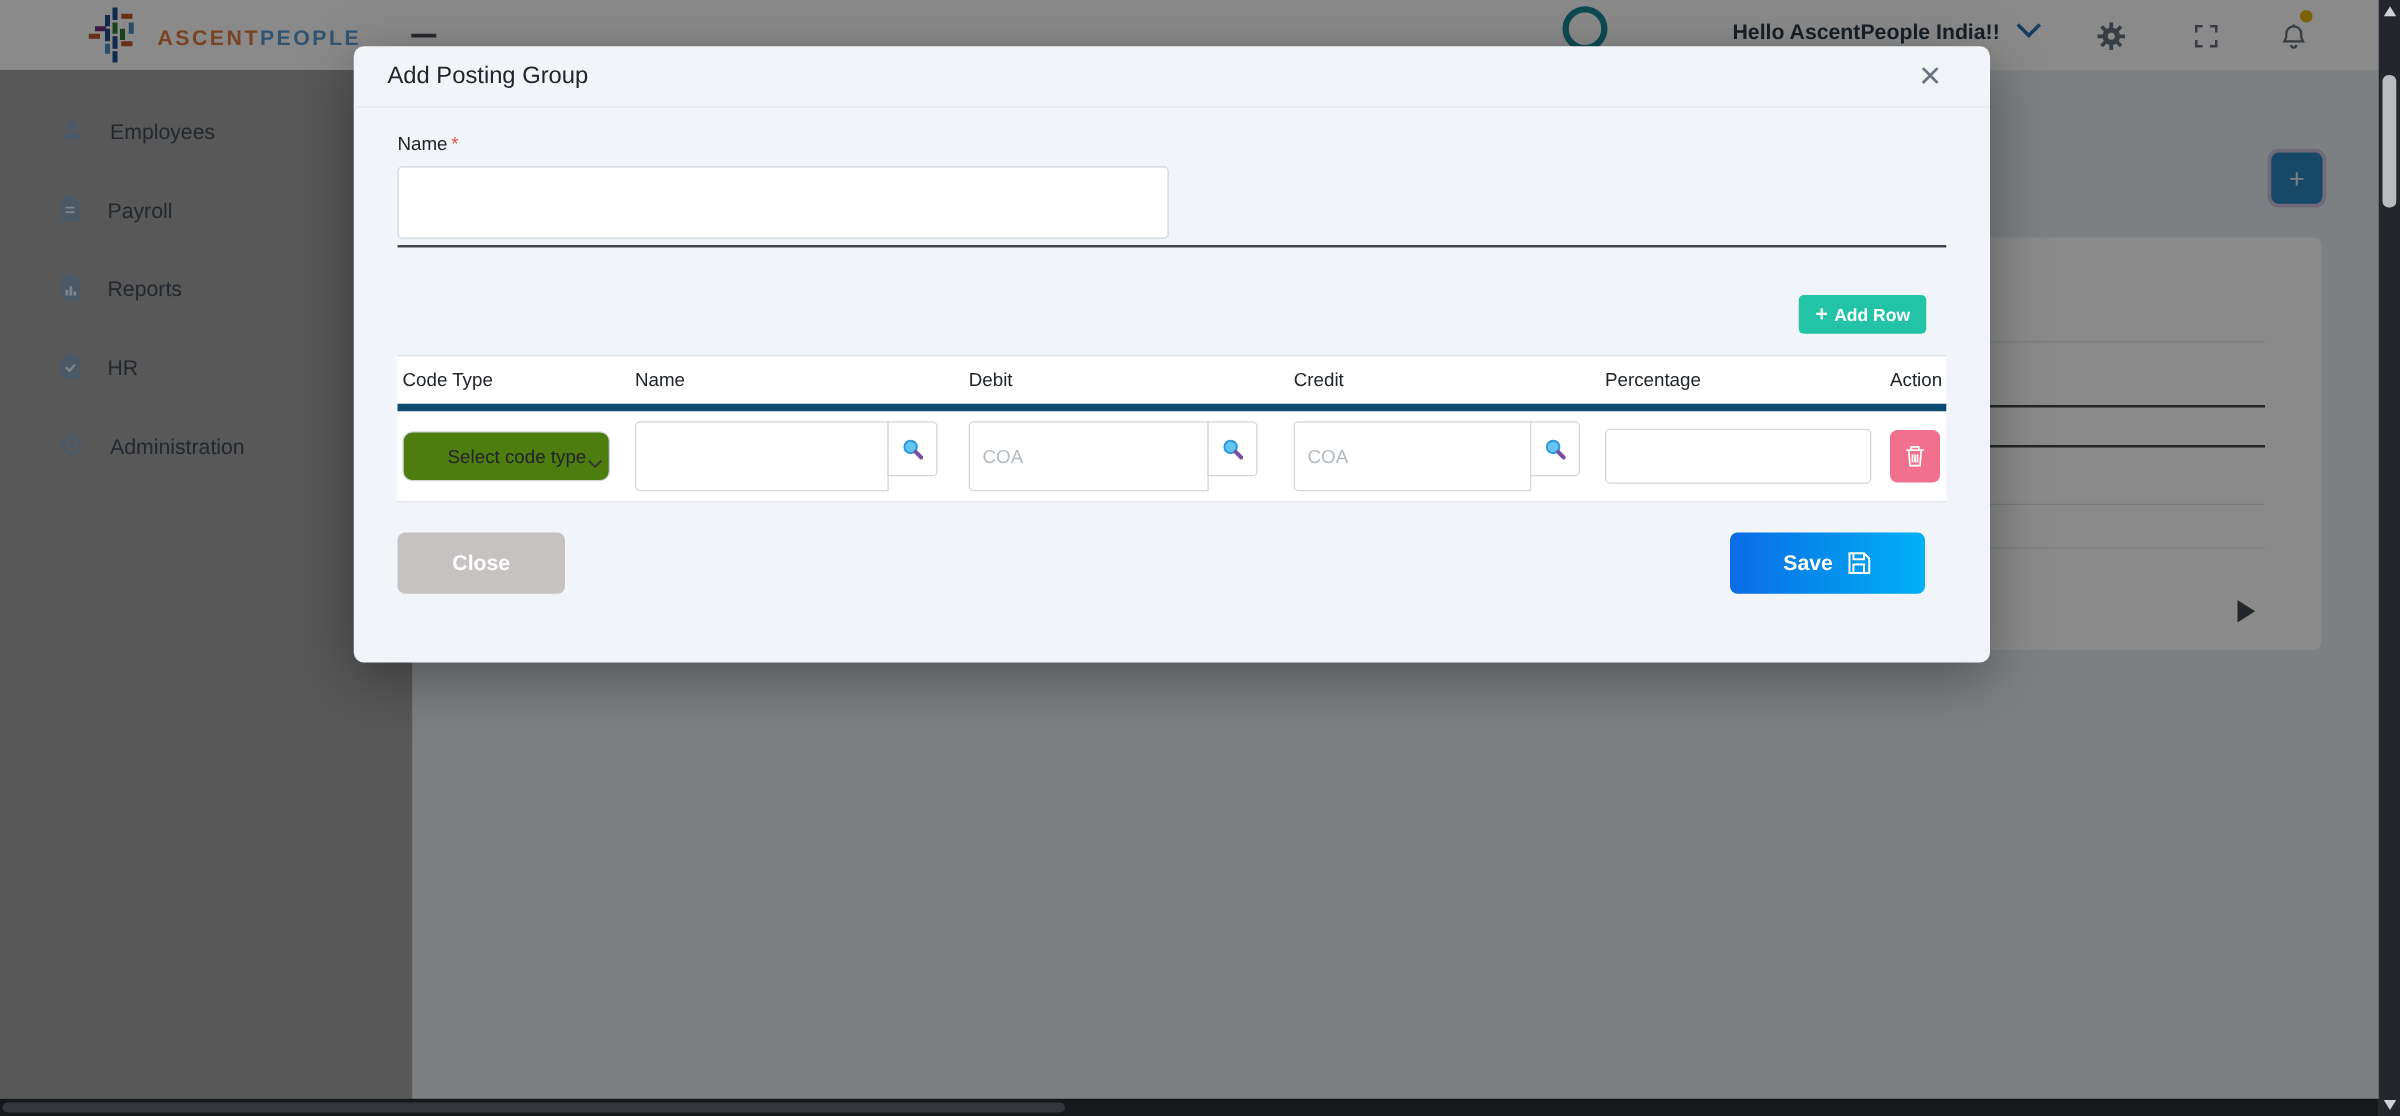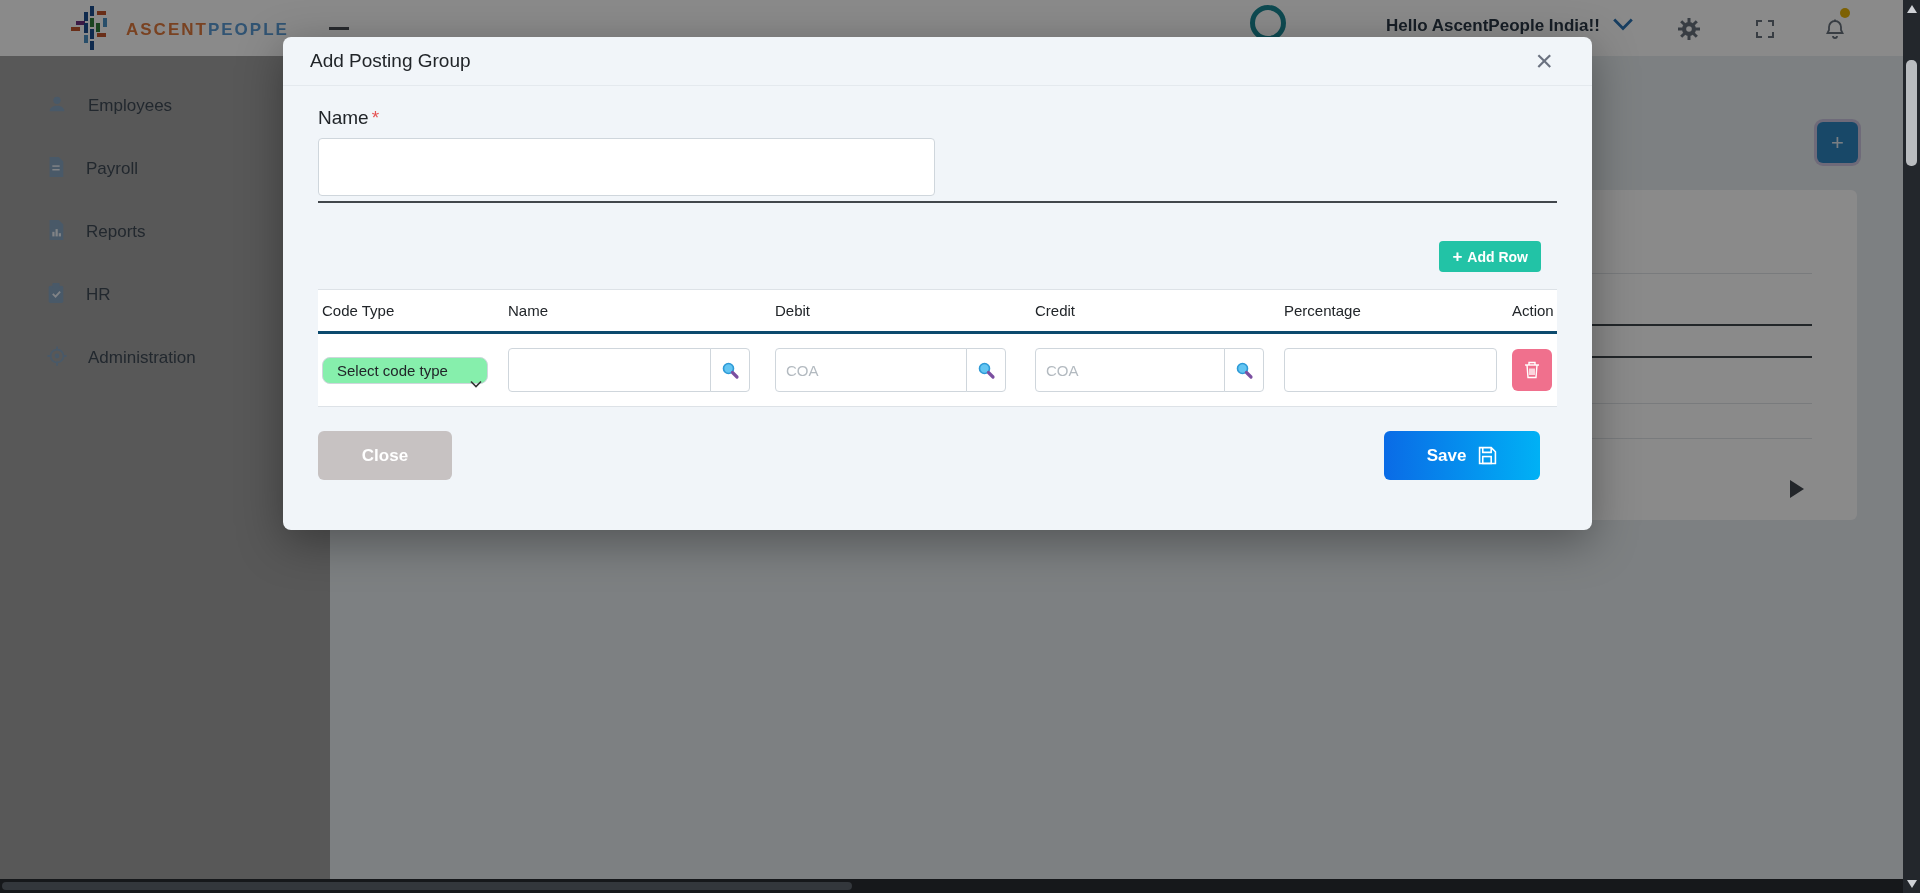--- a/index.html
+++ b/index.html
@@ -51,45 +51,45 @@
   .hthumb { position:absolute; left:2px; top:3px; width:850px; height:8px; background:#33373c; border-radius:4px; cursor:pointer; }
 
   
   .modal { position:absolute; left:283px; top:37px; width:1309px; height:493px; background:#f1f5f9;
            border-radius:8px; z-index:20; box-shadow:0 12px 45px rgba(0,0,0,.35); }
   .modal-header { height:49px; display:flex; align-items:center; justify-content:space-between;
                   padding:0 39px 0 27px; border-bottom:1px solid #e4e9ee; }
   .modal-title { font-size:19px; color:#212529; }
   .modal-x { font-size:30px; font-weight:300; color:#6b7280; line-height:22px; background:none; border:none; cursor:pointer; }
   .modal-body { padding:21px 35px 0 35px; }
-  .field-label { font-size:19px; color:#212529; }
+  .field-label { font-size:15px; color:#212529; }
   .req { color:#e55353; margin-left:3px; }
   .name-input { display:block; margin-top:9px; width:617px; height:58px; background:#ffffff;
                 border:1px solid #cfd6dc; border-radius:4px; font-size:16px; padding:0 12px; outline:none; }
   .divider { margin-top:5px; height:2px; background:#42474c; width:1239px; }
   .addrow-bar { display:flex; justify-content:flex-end; padding-right:16px; margin-top:38px; }
   .addrow-btn { height:31px; padding:0 13px; background:#22c3a6; border:none; border-radius:4px; color:#ffffff;
                 font-weight:700; font-size:14px; display:flex; align-items:center; gap:5px; cursor:pointer; }
   .plus-glyph { font-size:17px; font-weight:700; line-height:1; }
 
   .grid-table { margin-top:17px; width:1239px; background:#ffffff; }
   .thead { display:grid; grid-template-columns:186px 267px 260px 249px 228px 49px; height:45px;
-           border-top:1px solid #dde2e7; border-bottom:3px solid #0c4a6e; align-items:center; }
+           border-top:1px solid #dde2e7; border-bottom:6px solid #0c4a6e; align-items:center; }
   .th { font-size:15px; color:#212529; padding-left:4px; }
   .tbody-row { display:grid; grid-template-columns:186px 267px 260px 249px 228px 49px; height:73px;
                border-bottom:1px solid #dde2e7; align-items:center; }
   .cell { padding-left:4px; display:flex; align-items:center; }
 
-  .fake-select { position:relative; width:166px; height:27px; background:#86efac; border:1px solid #cfd6dc;
-                 border-radius:8px; display:flex; align-items:center; padding:0 18px 0 14px; cursor:pointer; }
+  .fake-select { position:relative; width:166px; height:40px; background:#4d7c0f; border:1px solid #cfd6dc;
+                 border-radius:8px; display:flex; align-items:center; padding:0 18px 0 14px; cursor:pointer;justify-content:flex-end; }
   .fake-select .sel-text { font-size:15px; color:#212529; white-space:nowrap; overflow:hidden; }
   .fake-select .sel-chev { position:absolute; right:5px; top:16px; }
 
   .igroup { display:flex; }
-  .igroup input { height:44px; background:#ffffff; border:1px solid #cfd6dc; border-radius:4px 0 0 4px;
+  .igroup input { height:56px; background:#ffffff; border:1px solid #cfd6dc; border-radius:4px 0 0 4px;
                   font-size:15px; padding:0 10px; outline:none; }
   .search-btn { width:40px; height:44px; margin-left:-1px; background:#ffffff; border:1px solid #cfd6dc;
                 border-radius:0 4px 4px 0; display:flex; align-items:center; justify-content:center; cursor:pointer; }
   input::placeholder { color:#b3bac0; }
   .w-name { width:203px; } .w-debit { width:192px; } .w-credit { width:190px; }
   .pct-input { width:213px; height:44px; background:#ffffff; border:1px solid #cfd6dc; border-radius:4px;
                font-size:15px; padding:0 10px; outline:none; }
   .del-btn { width:40px; height:42px; background:#f0708d; border:none; border-radius:6px;
              display:flex; align-items:center; justify-content:center; cursor:pointer; }
 

